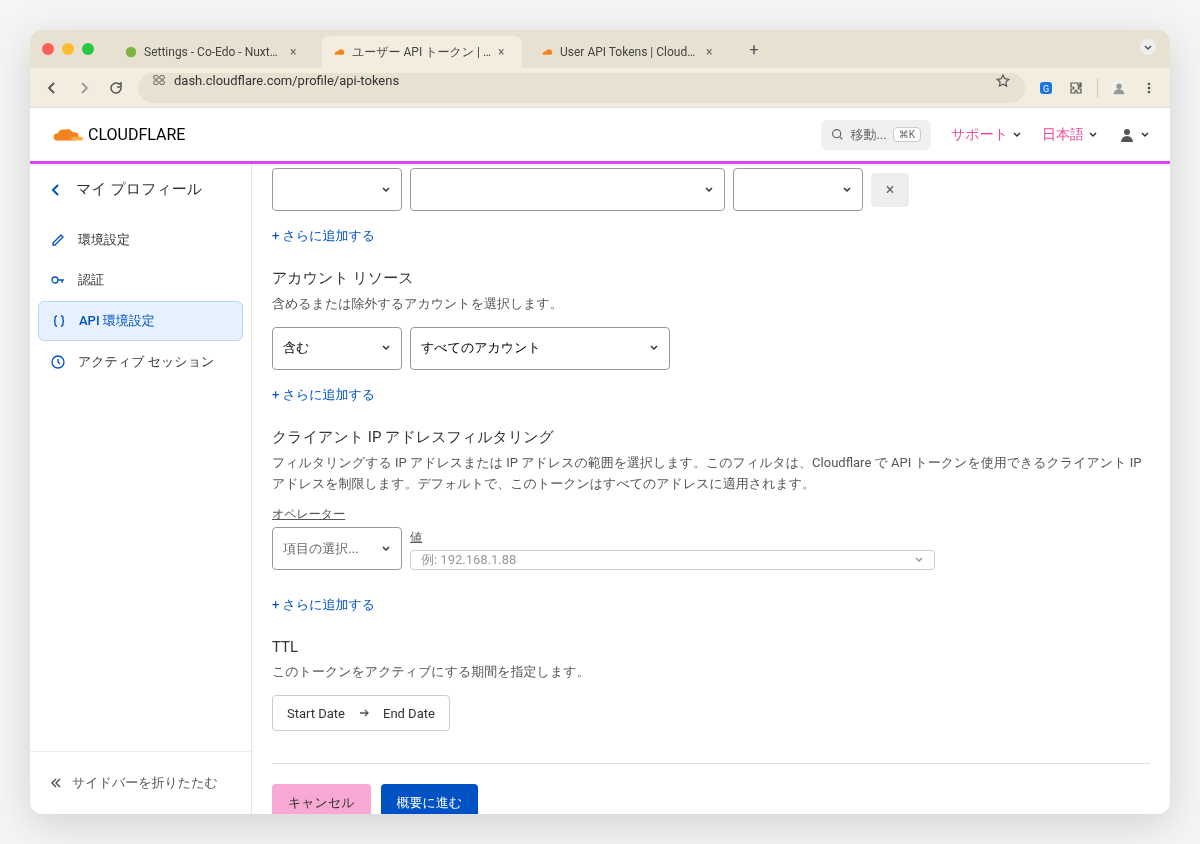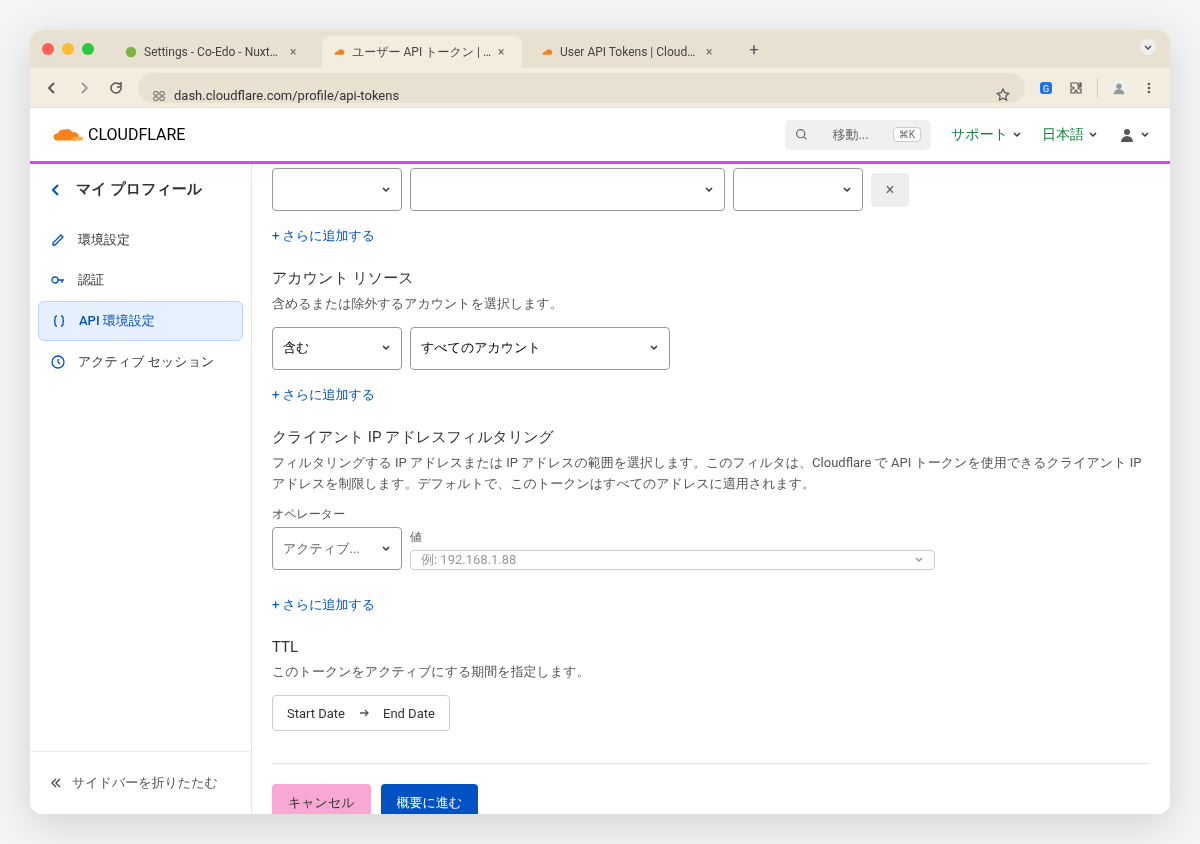--- a/index.html
+++ b/index.html
@@ -12,48 +12,48 @@
 .dot.yellow { background: #febc2e; }
 .dot.green { background: #28c840; }
 .tab { display: flex; align-items: center; gap: 6px; padding: 6px 10px; border-radius: 8px 8px 0 0; font-size: 12px; color: #444; max-width: 200px; height: 32px; margin-top: 6px; }
 .tab.active { background: #f3ede0; }
 .tab-icon { width: 14px; height: 14px; flex-shrink: 0; }
 .tab-text { overflow: hidden; text-overflow: ellipsis; white-space: nowrap; }
 .tab-close { width: 14px; height: 14px; color: #666; flex-shrink: 0; cursor: pointer; }
 .plus { width: 24px; height: 24px; display: flex; align-items: center; justify-content: center; color: #555; cursor: pointer; margin-left: 4px; }
 .urlbar { background: #f3ede0; height: 40px; display: flex; align-items: center; padding: 0 12px; gap: 12px; border-bottom: 1px solid #ddd; }
 .nav-btn { width: 20px; height: 20px; display: flex; align-items: center; justify-content: center; color: #555; cursor: pointer; }
-.urlfield { flex: 1; background: #e8e1d2; border-radius: 20px; height: 30px; display: flex; align-items: flex-end; padding: 0 14px; gap: 8px; font-size: 13px; color: #333; }
+.urlfield { flex: 1; background: #e8e1d2; border-radius: 20px; height: 30px; display: flex; align-items: flex-start; padding: 0 14px; gap: 8px; font-size: 13px; color: #333; }
 .url-icons { display: flex; gap: 12px; align-items: center; }
 .ext-icon { width: 18px; height: 18px; display: flex; align-items: center; justify-content: center; color: #555; }
 .cf-header { height: 56px; border-bottom: 3px solid #d946ef; display: flex; align-items: center; padding: 0 20px; gap: 16px; }
 .cf-logo { display: flex; align-items: center; gap: 2px; }
 .cf-logo-icon { width: 36px; height: 20px; }
 .cf-header-right { margin-left: auto; display: flex; align-items: center; gap: 20px; }
-.search-pill { background: #f0f0f0; border-radius: 6px; padding: 6px 10px; display: flex; align-items: center; gap: 24px; font-size: 13px; color: #666; cursor: pointer; justify-content: flex-end; }
+.search-pill { background: #f0f0f0; border-radius: 6px; padding: 6px 10px; display: flex; align-items: center; gap: 6px; font-size: 13px; color: #666; cursor: pointer; justify-content: flex-end; }
 .kbd { background: #fff; border: 1px solid #ccc; border-radius: 4px; padding: 1px 5px; font-size: 10px; }
-.hdr-item { font-size: 14px; color: #15803d; display: flex; align-items: center; gap: 4px; cursor: pointer; }
+.hdr-item { font-size: 14px; color: #ec4899; display: flex; align-items: center; gap: 4px; cursor: pointer; }
 .content { flex: 1; display: flex; overflow: hidden; }
 .sidebar { width: 222px; border-right: 1px solid #e5e5e5; display: flex; flex-direction: column; }
-.sb-back { display: flex; align-items: center; gap: 12px; padding: 16px 18px; font-size: 15px; font-weight: 700; color: #333; cursor: pointer; }
+.sb-back { display: flex; align-items: center; gap: 12px; padding: 16px 18px; font-size: 15px; font-weight: 400; color: #333; cursor: pointer; }
 .sb-items { flex: 1; padding: 4px 8px; }
 .sb-item { display: flex; align-items: center; gap: 12px; padding: 10px 12px; font-size: 13px; color: #333; border-radius: 6px; cursor: pointer; margin: 2px 0; }
 .sb-item.active { background: #e6f0ff; color: #0051c3; font-weight: 500; border: 1px solid #b8d4ff; }
 .sb-icon { width: 16px; height: 16px; flex-shrink: 0; }
 .sb-collapse { padding: 22px 18px; font-size: 13px; color: #555; display: flex; align-items: center; gap: 10px; cursor: pointer; border-top: 1px solid #eee; }
 .main { flex: 1; overflow-y: auto; padding: 0 20px 30px 20px; }
 .row { display: flex; gap: 8px; margin-bottom: 8px; align-items: center; }
 .select { border: 1px solid #999; border-radius: 4px; height: 43px; padding: 0 10px; font-size: 13px; display: flex; align-items: center; justify-content: space-between; background: #fff; cursor: pointer; }
 .select.w1 { width: 130px; }
 .select.w2 { width: 260px; }
 .add-btn { width: 38px; height: 34px; background: #eee; border-radius: 4px; display: flex; align-items: center; justify-content: center; color: #666; cursor: pointer; }
 .link-add { color: #0051c3; font-size: 13px; cursor: pointer; margin: 8px 0 24px 0; display: inline-block; }
 .section-title { font-size: 15px; color: #333; margin-bottom: 6px; }
 .section-desc { font-size: 13px; color: #555; line-height: 1.6; margin-bottom: 12px; }
-.label { font-size: 12px; color: #555; margin-bottom: 4px; }
+.label { font-size: 12px; color: #555; margin-bottom: 4px; text-decoration: underline; }
 .col { display: flex; flex-direction: column; }
 .input-field { border: 1px solid #ccc; border-radius: 4px; height: 34px; padding: 0 10px; font-size: 13px; display: flex; align-items: center; justify-content: space-between; color: #999; background: #fff; flex: 1; }
 .date-range { border: 1px solid #ccc; border-radius: 4px; height: 36px; padding: 0 14px; display: inline-flex; align-items: center; gap: 12px; font-size: 13px; color: #333; cursor: pointer; }
 .divider { border-top: 1px solid #e0e0e0; margin: 32px 0 20px 0; }
 .btn-row { display: flex; gap: 10px; }
 .btn-cancel { background: #f9a8d4; border: none; padding: 10px 16px; font-size: 13px; border-radius: 4px; cursor: pointer; color: #333; }
 .btn-primary { background: #0051c3; color: #fff; border: none; padding: 10px 16px; font-size: 13px; border-radius: 4px; cursor: pointer; }
 .chev { width: 10px; height: 10px; }
 </style>
 </head>
@@ -280,21 +280,21 @@
           </div>
       </div>
       <a class="link-add">+ さらに追加する</a>
 
       <div class="section-title">クライアント IP アドレスフィルタリング</div>
       <div class="section-desc">フィルタリングする IP アドレスまたは IP アドレスの範囲を選択します。このフィルタは、Cloudflare で API トークンを使用できるクライアント IP アドレスを制限します。デフォルトで、このトークンはすべてのアドレスに適用されます。</div>
       <div class="row" style="align-items:flex-end">
         <div class="col" style="width:130px">
           <div class="label">オペレーター</div>
           <div class="select">
-              <span style="color:#666">アクティブ...</span>
+              <span style="color:#666">項目の選択...</span>
               <svg class="chev" viewBox="0 0 10 10">
                 <path d="M2 3l3 3 3-3" stroke="#333" fill="none" stroke-width="1.5"></path>
               </svg>
             </div>
         </div>
         <div class="col" style="flex:1;max-width:525px">
           <div class="label">値</div>
           <div class="input-field">
               <span>例: 192.168.1.88</span>
               <svg class="chev" viewBox="0 0 10 10">

